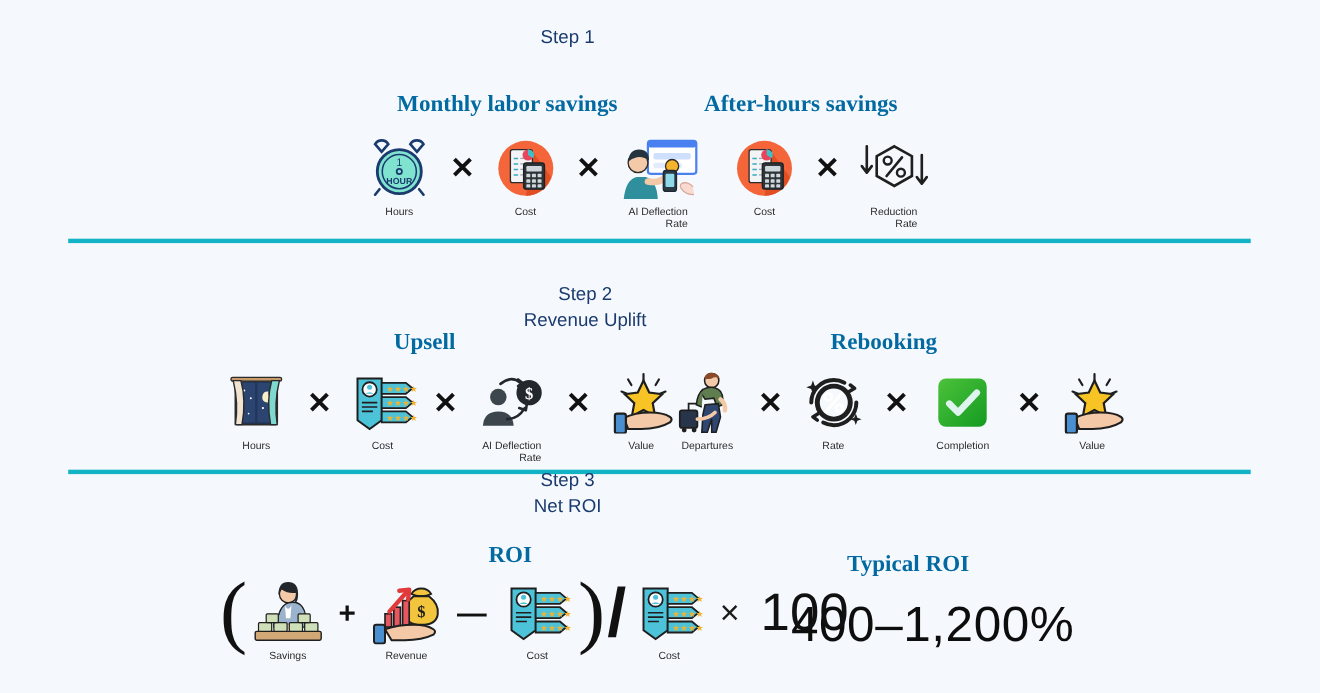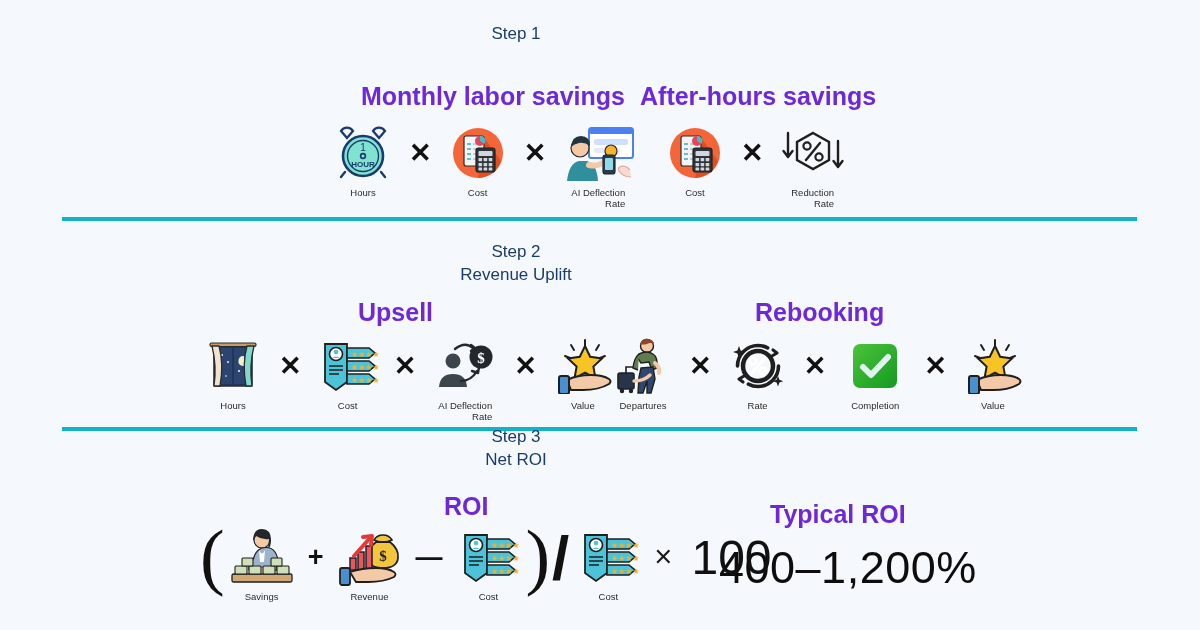--- a/index.html
+++ b/index.html
@@ -8,21 +8,21 @@
     background:#f5f9fd;
     font-family:"Liberation Sans", sans-serif;
     overflow:hidden;
     position:relative;
   }
   .step{position:absolute;left:0;width:1032px;}
   .step-head{text-align:center;color:#1b3b6f;font-size:17px;line-height:23px;}
   .step-head .num{display:block;}
   .step-head .name{display:block;}
   .divider{position:absolute;left:62px;width:1075px;height:4px;background:#12b3c4;}
-  .grouptitle{position:absolute;font-weight:bold;color:#6d28d9;font-size:25px;white-space:nowrap;}
+  .grouptitle{position:absolute;font-weight:bold;color:#0369a1;font-size:21px;white-space:nowrap;font-family:Liberation Serif, serif;}
   .row{position:absolute;display:flex;align-items:flex-start;}
   .unit{display:flex;flex-direction:column;align-items:center;width:74px;}
   .unit .art{height:58px;display:flex;align-items:center;justify-content:center;}
   .cap{font-size:9.5px;color:#2b2b2b;text-align:right;line-height:11px;margin-top:5px;white-space:pre-line;}
   .op{font-size:27px;font-weight:bold;color:#111;display:flex;align-items:center;height:58px;padding:0 9px;}
   .op.thin{font-weight:normal;font-size:31px;color:#1a1a1a;}
   .paren{font-size:74px;color:#111;line-height:0.72;font-family:"Liberation Serif",serif;height:58px;display:flex;align-items:center;}
   .slash{font-size:62px;color:#111;font-weight:bold;height:58px;display:flex;align-items:center;padding:0 2px;}
   .hundred{font-size:48px;color:#111;height:58px;display:flex;align-items:center;padding-left:10px;}
   .bignum{position:absolute;font-size:45px;color:#0d0d0d;white-space:nowrap;letter-spacing:0.5px;}
@@ -161,21 +161,21 @@
         <path d="M58 16 L58 40 M53.5 36 L58 42 L62.5 36" stroke="#1f1f1f" stroke-width="2.4" fill="none" stroke-linecap="round" stroke-linejoin="round"></path>
       </svg>
     </div>
     <div class="cap">Reduction
 Rate</div>
   </div>
 </div>
 
 <div class="divider" style="top:217px;"></div>
 
-<div class="step" style="top:240px;">
+<div class="step" style="top:256px;padding-left:16px;">
   <div class="step-head">
     <span class="num">Step 2</span>
     <span class="name">Revenue Uplift</span>
   </div>
 </div>
 
 <div class="grouptitle" style="left:358px;top:298px;">Upsell</div>
 <div class="grouptitle" style="left:755px;top:298px;">Rebooking</div>
 
 <div class="row" style="left:196px;top:337px;">

